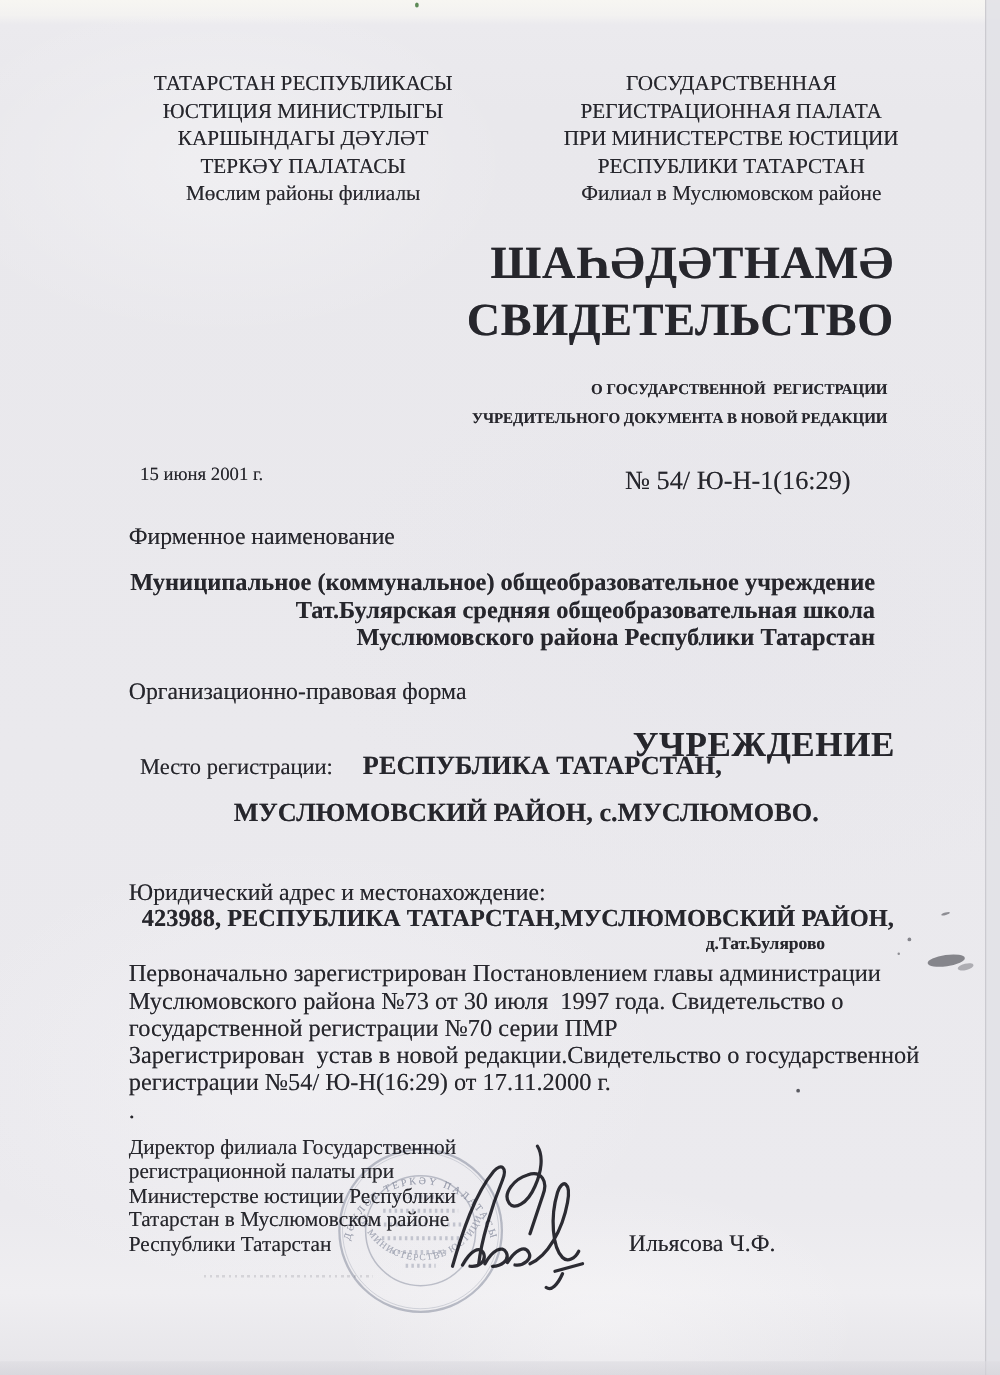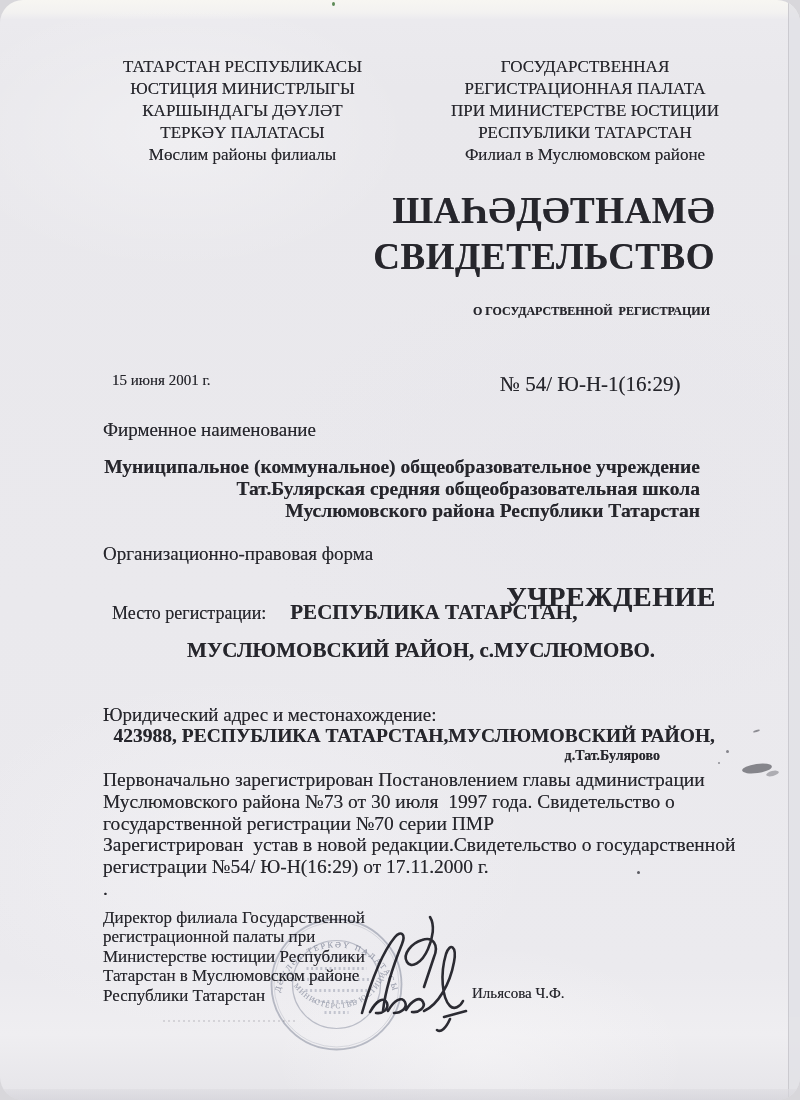--- a/index.html
+++ b/index.html
@@ -2,21 +2,20 @@
 <html><head>
 <meta charset="utf-8">
 <style>
   html,body{margin:0;padding:0;background:#d8d7db;}
   .scan{
     position:relative;width:800px;height:1100px;overflow:hidden;
     font-family:"Liberation Serif","DejaVu Serif",serif;color:#26262c;
     text-shadow:0 0 .5px rgba(38,38,44,.55);
     background:linear-gradient(180deg,#f7f6f2 0%,#f3f2f1 1.1%,#ebeaee 1.8%,#e9e8ec 8%,
       #eae9ed 55%,#ebeaee 88%,#efeef1 94%,#e7e6ea 99%,#e2e1e6 100%);
-    border-radius:23px;
   }
   .scan::before{
     content:"";position:absolute;inset:0;pointer-events:none;
     background:
       radial-gradient(ellipse 340px 200px at 22% 12%, rgba(255,255,255,.30), transparent 70%),
       radial-gradient(ellipse 500px 320px at 75% 45%, rgba(229,228,234,.45), transparent 70%),
       radial-gradient(ellipse 420px 260px at 30% 78%, rgba(245,244,247,.50), transparent 70%),
       radial-gradient(ellipse 300px 160px at 60% 96%, rgba(250,249,250,.45), transparent 70%);
   }
   .abs{position:absolute;}
@@ -67,20 +66,21 @@
     <div>Филиал в Муслюмовском районе</div>
   </div>
 
   <div class="abs c b" style="left:115px;top:188px;width:600px;font-size:37px;line-height:46px;letter-spacing:.5px;">
     <div>ШАҺӘДӘТНАМӘ</div>
     <div>СВИДЕТЕЛЬСТВО</div>
   </div>
 
   <div class="abs c b" style="left:100px;top:300px;width:610px;font-size:12px;line-height:23px;">
     <div class="nw">О ГОСУДАРСТВЕННОЙ  РЕГИСТРАЦИИ</div>
+    <div class="nw">УЧРЕДИТЕЛЬНОГО ДОКУМЕНТА В НОВОЙ РЕДАКЦИИ</div>
   </div>
 
   <div class="abs" style="left:112px;top:372px;font-size:15px;">15 июня 2001 г.</div>
   <div class="abs" style="left:500px;top:372px;font-size:21px;">№ 54/ Ю-Н-1(16:29)</div>
 
   <div class="abs lbl" style="left:103px;top:419px;">Фирменное наименование</div>
   <div class="abs c b" style="left:100px;top:456px;width:600px;font-size:19.5px;line-height:22px;">
     <div class="nw">Муниципальное (коммунальное) общеобразовательное учреждение</div>
     <div class="nw">Тат.Булярская средняя общеобразовательная школа</div>
     <div class="nw">Муслюмовского района Республики Татарстан</div>
@@ -143,15 +143,15 @@
   <svg class="abs sig" style="left:340px;top:905px;" width="145" height="135" viewBox="0 0 145 135">
     <g fill="none" stroke="#181820" stroke-width="2.6" stroke-linecap="round" stroke-linejoin="round" opacity=".9">
       <path d="M 22 108 C 30 80, 40 50, 55 32 C 61 25, 66 29, 62 39 C 53 61, 45 88, 43 106"></path>
       <path d="M 90 12 C 95 20, 93 33, 88 44 C 82 58, 71 64, 67 57 C 62 49, 72 38, 82 35 C 93 31, 99 40, 94 52 L 84 82"></path>
       <path d="M 30 107 C 36 96, 44 91, 47 98 C 49 104, 43 109, 36 108 M 48 106 C 54 95, 62 91, 65 97 C 68 103, 61 108, 54 108 M 66 105 C 72 95, 80 91, 83 97 C 86 102, 79 108, 72 107"></path>
       <path d="M 84 106 C 98 100, 110 79, 114 57 C 117 41, 110 37, 106 49 C 100 69, 102 93, 110 101 C 114 105, 120 102, 123 96"></path>
       <path d="M 104 112 L 126 106 M 110 114 C 106 123, 101 128, 97 125"></path>
     </g>
   </svg>
 
-  <div class="abs" style="left:472px;top:985px;font-size:15px;">Ильясова Ч.Ф.</div>
+  <div class="abs" style="left:503px;top:985px;font-size:19px;">Ильясова Ч.Ф.</div>
 
 </div>
 
 </body></html>

